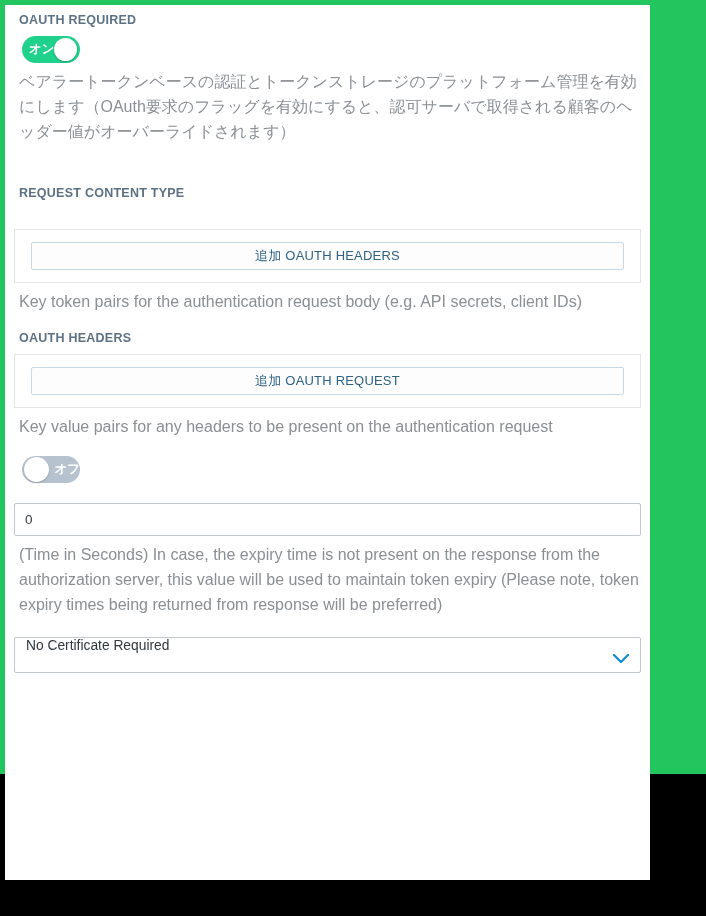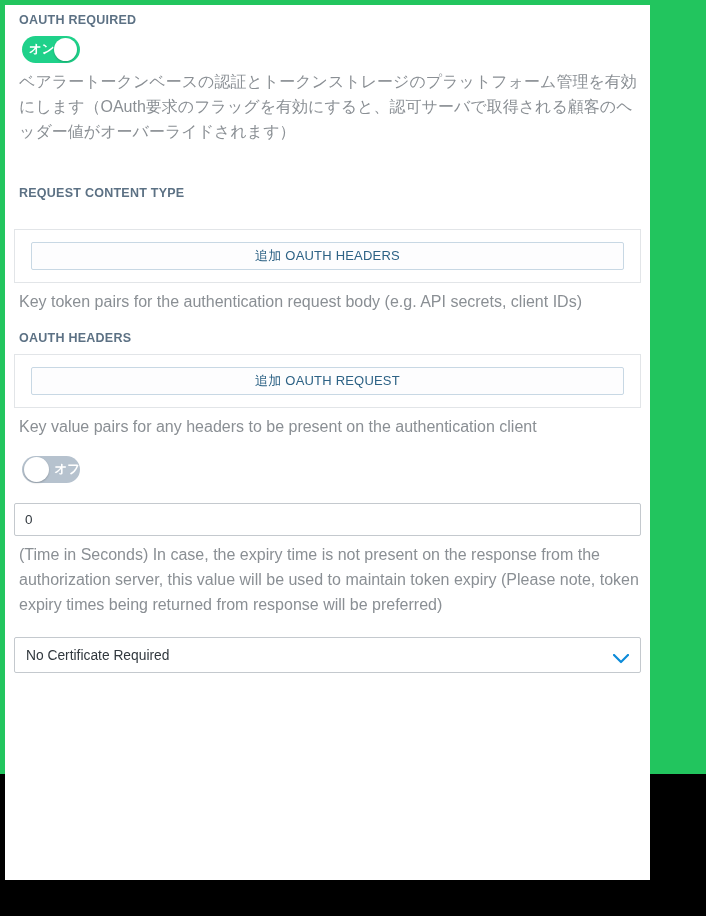--- a/index.html
+++ b/index.html
@@ -174,21 +174,21 @@
     font-family: "Liberation Sans", "DejaVu Sans", sans-serif;
     padding: 0;
   }
 
   
   .select-wrap {
     position: relative;
   }
   .select-box {
     display: flex;
-    align-items: center;
+    align-items: flex-start;
     width: 100%;
     box-sizing: border-box;
     height: 36px;
     border: 1px solid #c4c9ce;
     border-radius: 2px;
     background: #ffffff;
     padding: 0 34px 0 11px;
     font-size: 13.8px;
     color: #31383e;
     cursor: pointer;
@@ -236,21 +236,21 @@
       <div class="help">Key token pairs for the authentication request body (e.g. API secrets, client IDs)</div>
     </div>
 
     <div class="sp-16"></div>
 
     <div class="field">
       <div class="label">OAUTH HEADERS</div>
       <div class="add-box">
         <button class="add-btn">追加 OAUTH REQUEST</button>
       </div>
-      <div class="help">Key value pairs for any headers to be present on the authentication client</div>
+      <div class="help">Key value pairs for any headers to be present on the authentication request</div>
     </div>
 
     <div class="sp-16"></div>
 
     <div class="field">
       <div class="toggle off">
         <span class="track-label">オフ</span>
         <span class="knob"></span>
       </div>
     </div>

